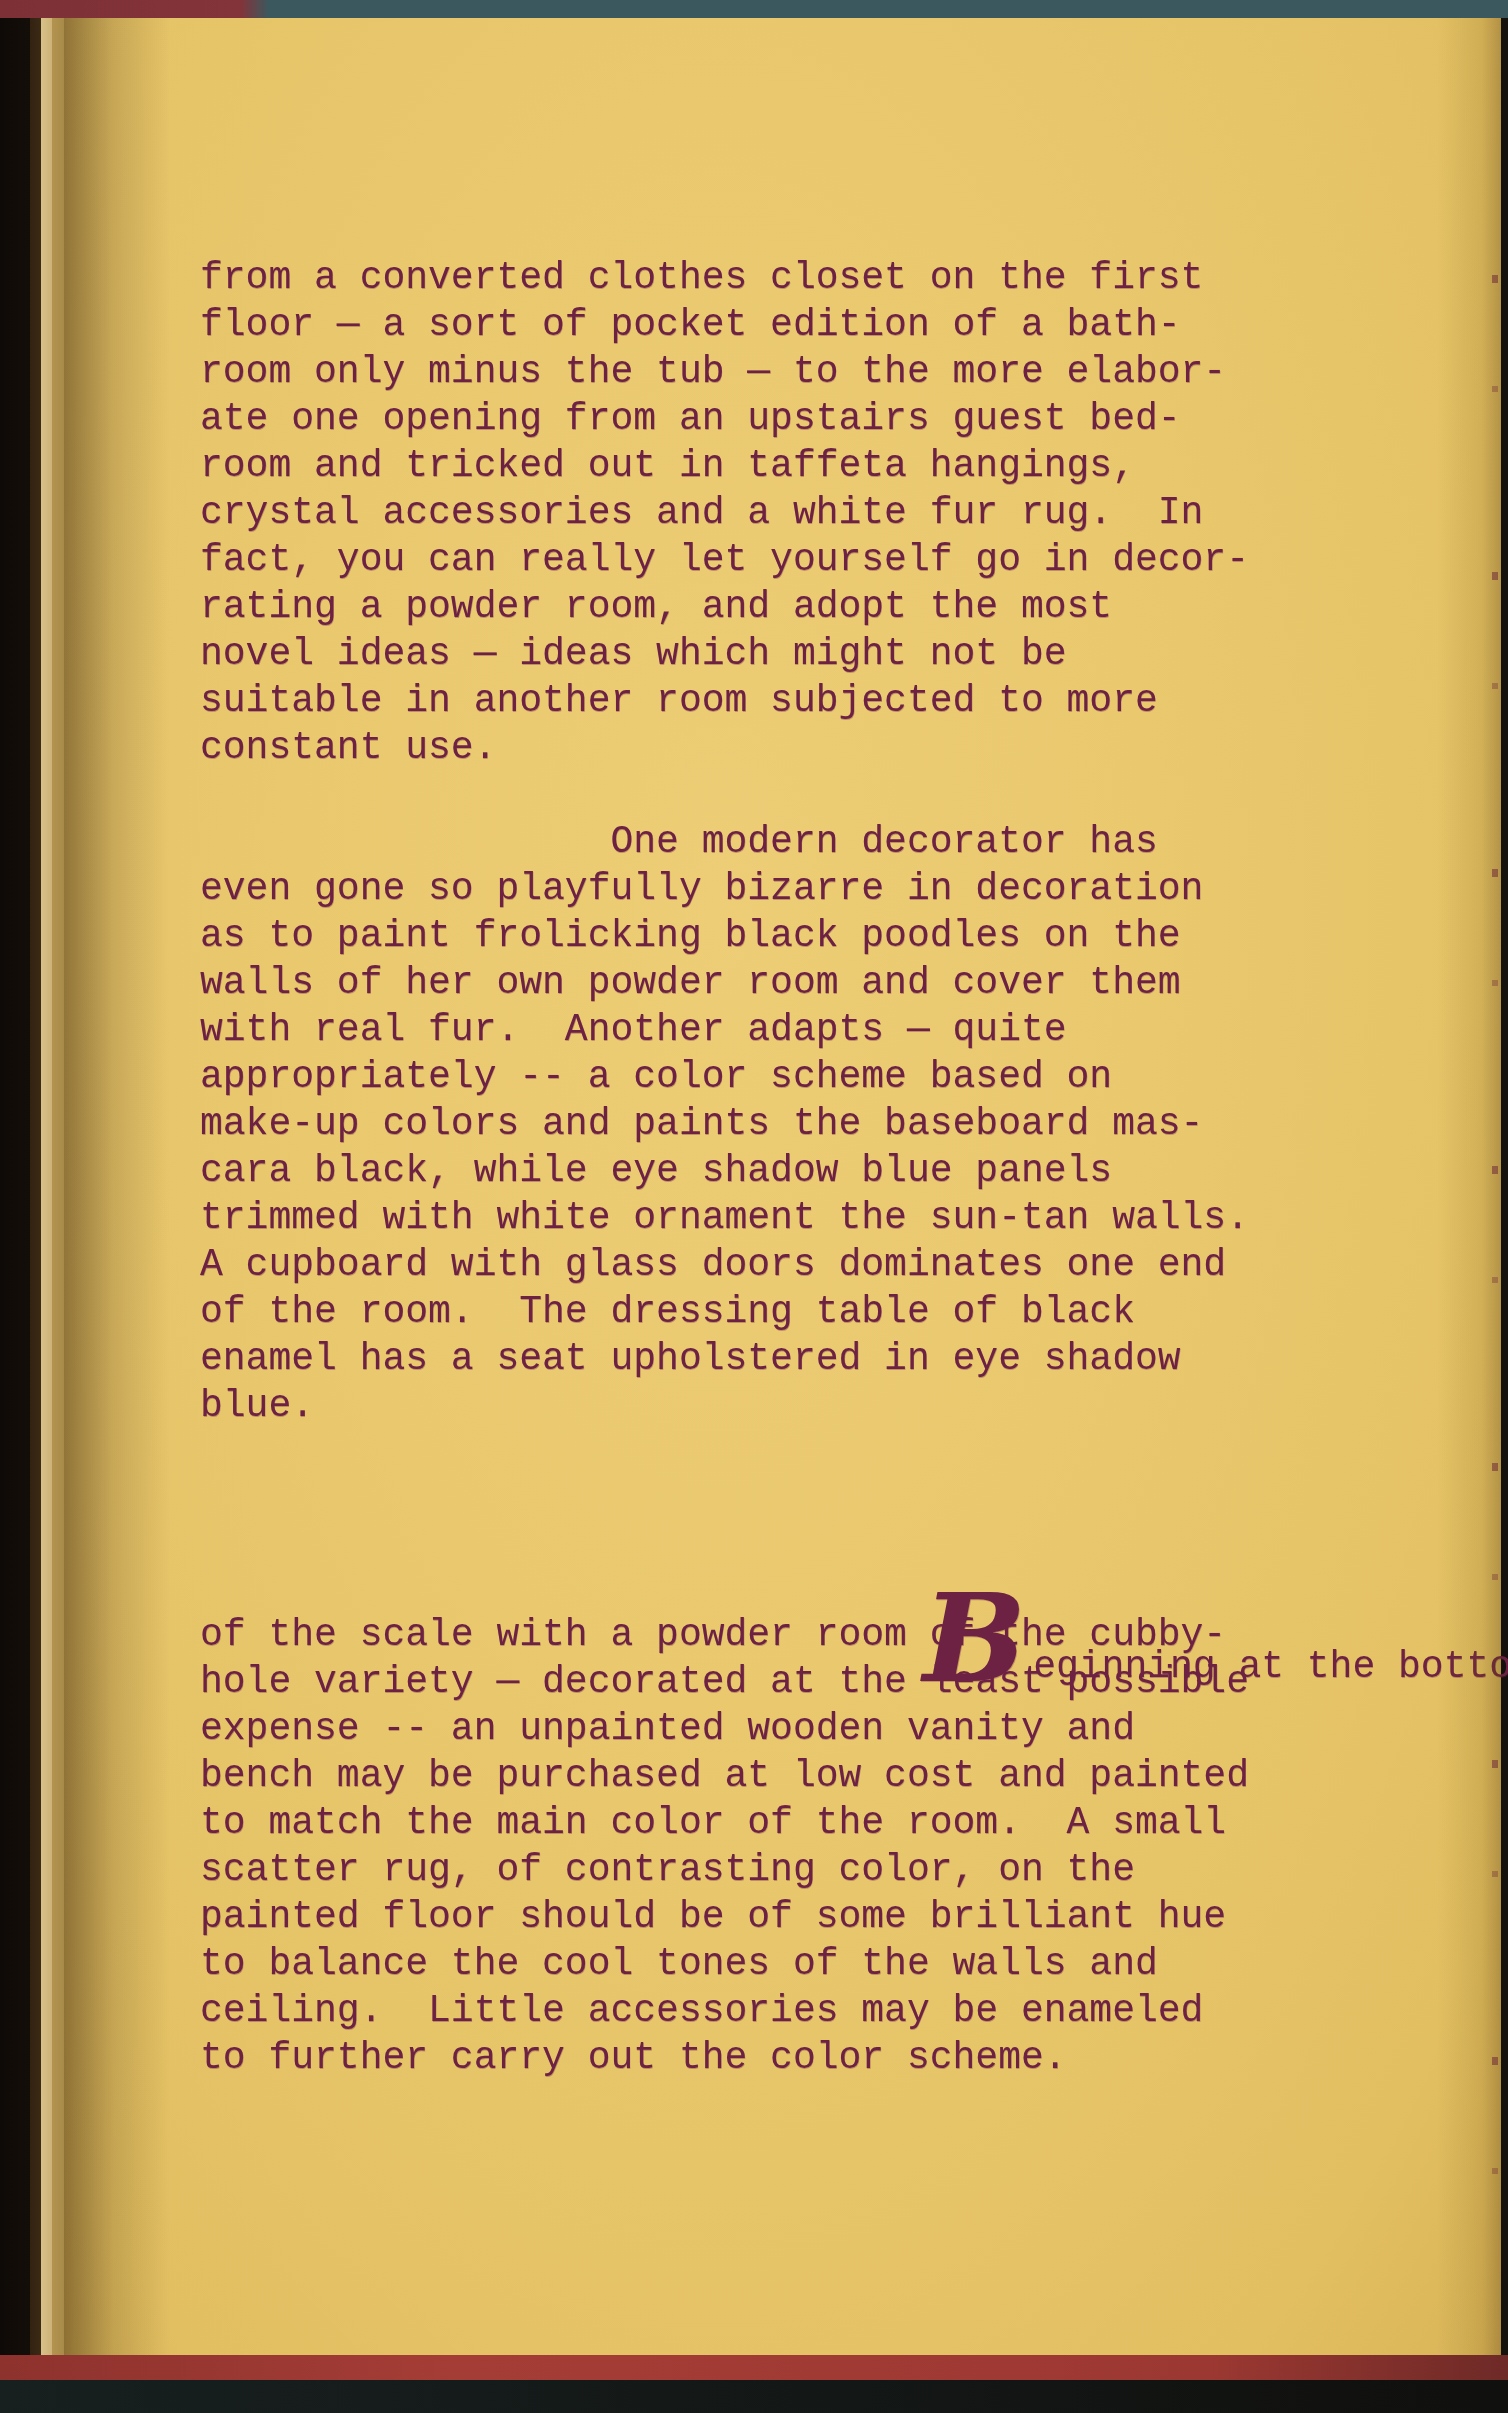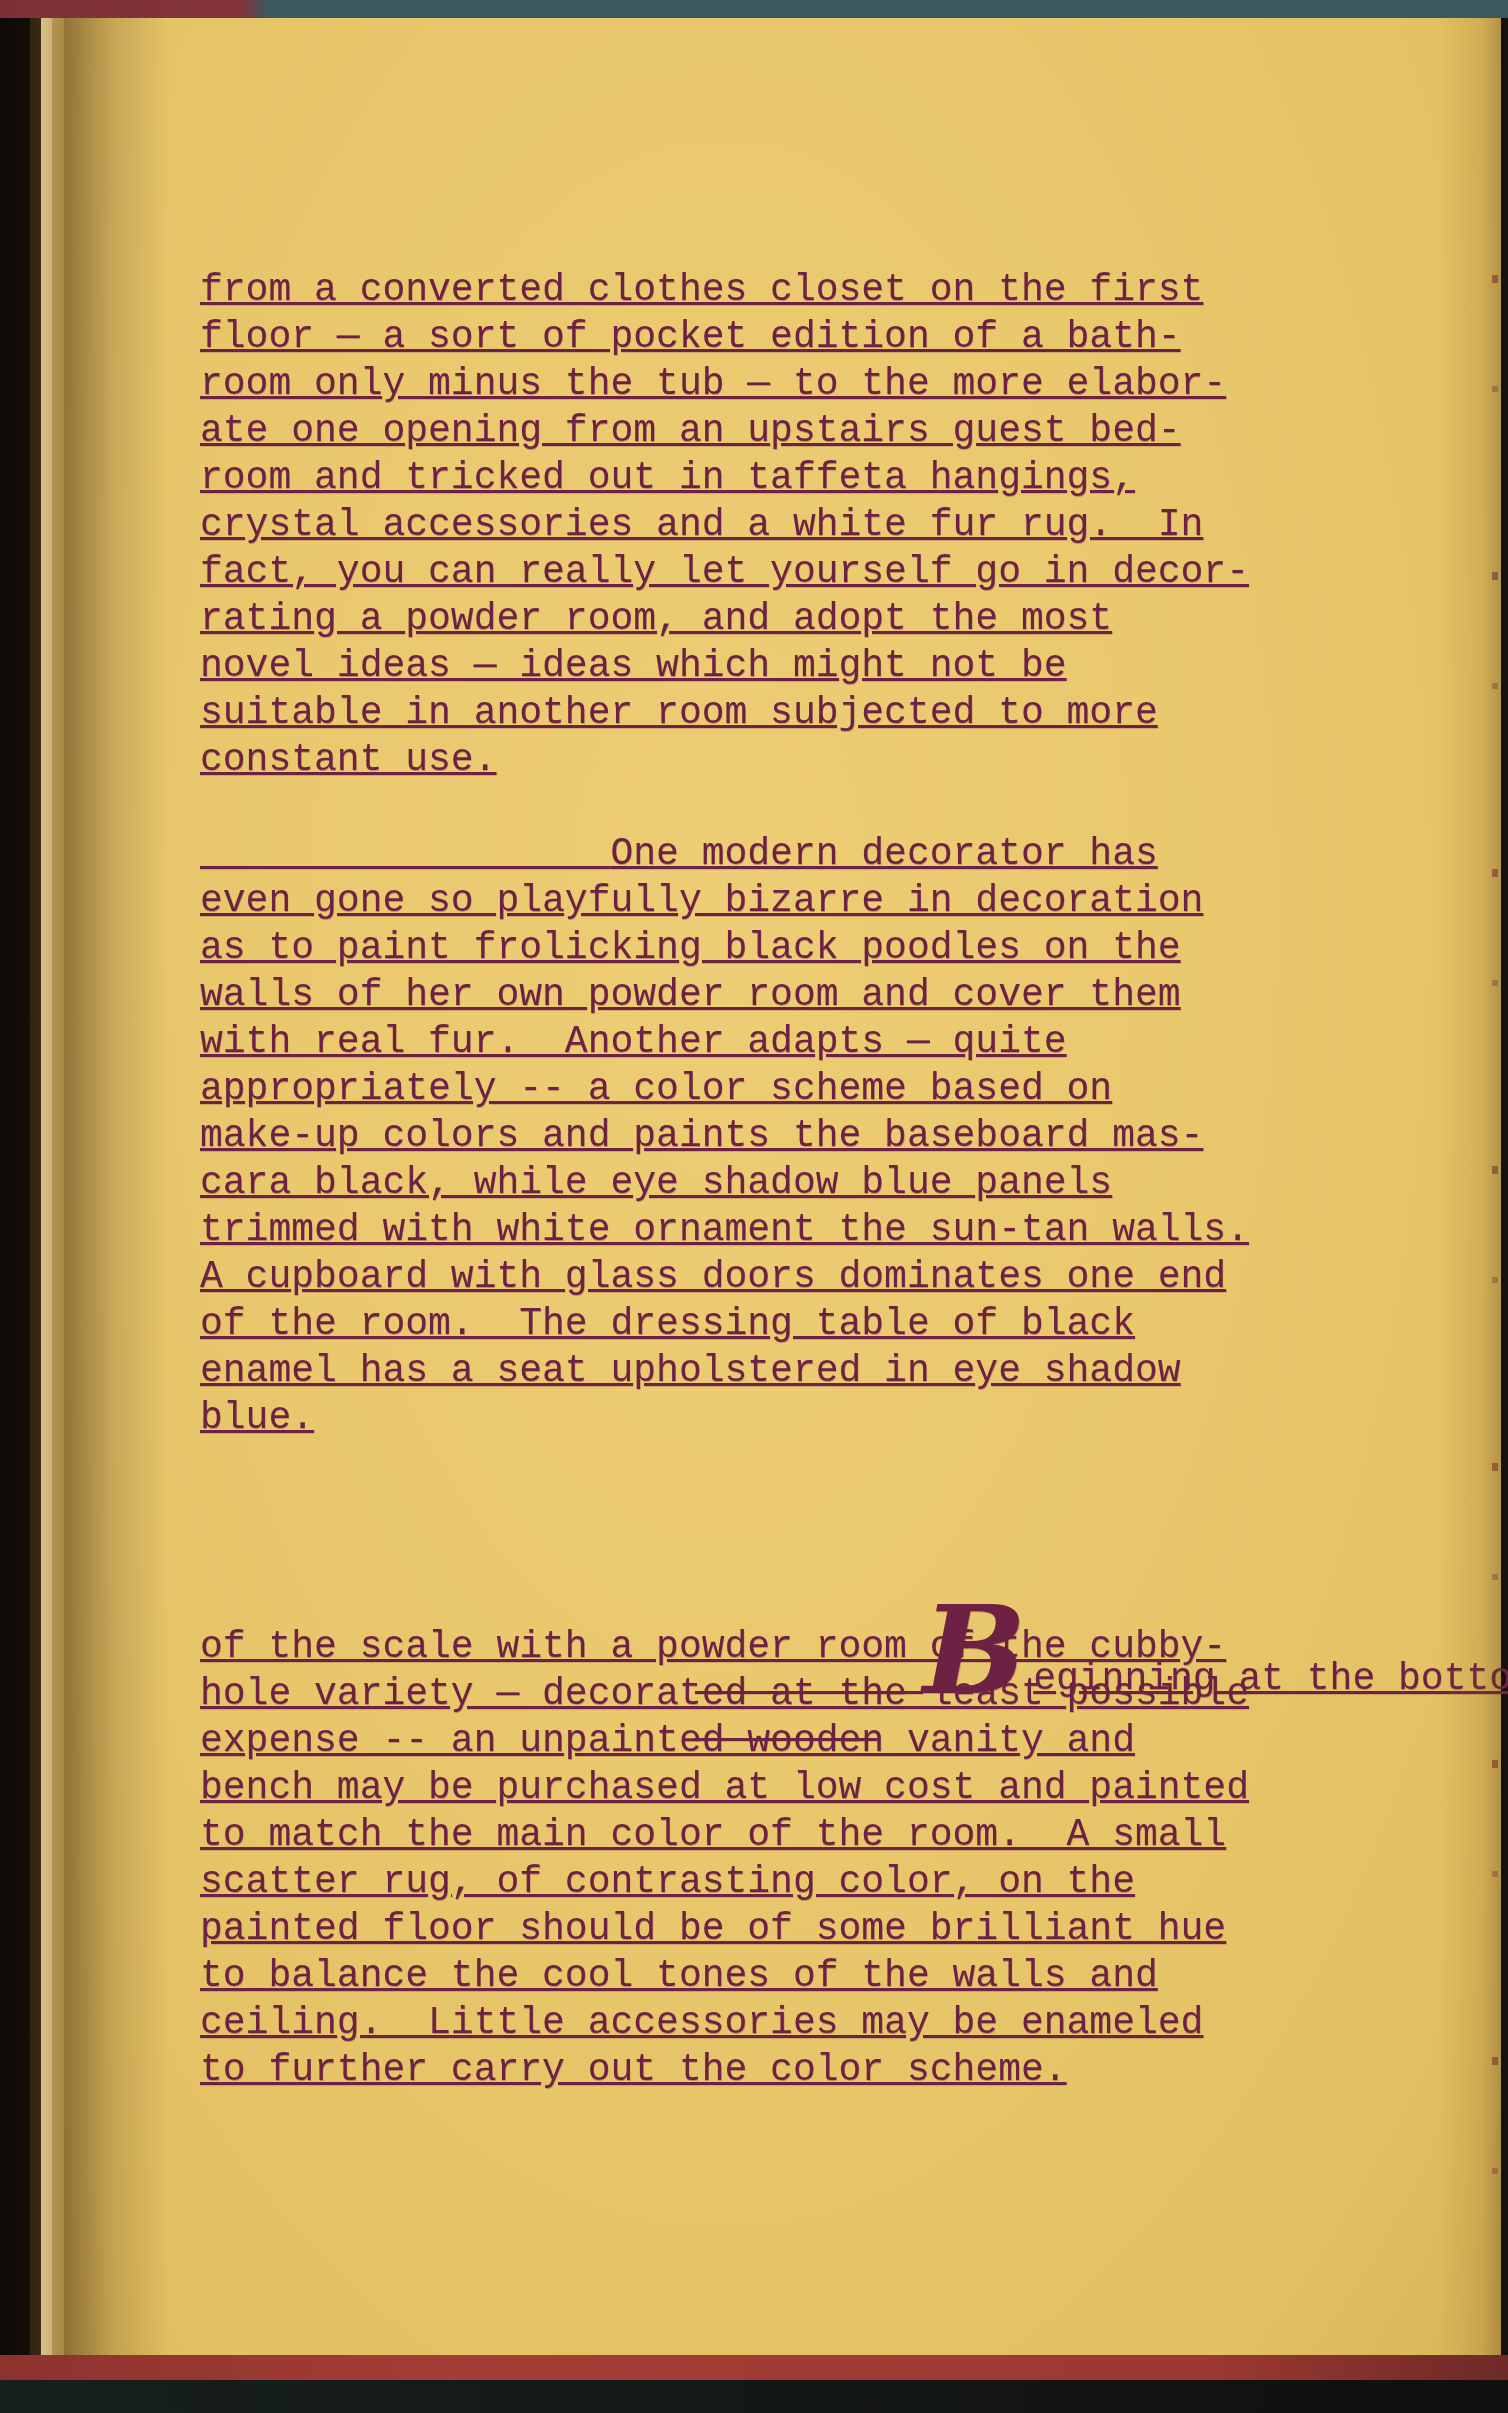--- a/index.html
+++ b/index.html
@@ -83,28 +83,27 @@
       transparent 99px, transparent 202px,
       rgba(110,40,55,0.35) 202px, rgba(110,40,55,0.35) 208px,
       transparent 208px, transparent 297px);
     z-index: 5;
   }
 
   
   .text-block {
     position: absolute;
     left: 200px;
-    top: 252px;
+    top: 240px;
     width: 1161px;
     color: #6d2244;
     font-size: 38px;
     line-height: 47px;
     z-index: 2;
     text-shadow: 0.4px 0.6px 0.3px rgba(109, 34, 68, 0.35);
-    text-decoration: underline;
   }
   .para {
     margin: 0 0 47px 0;
     white-space: pre-wrap;
   }
   .dropcap-para {
     padding-top: 88px;
     margin: 0;
   }
   .dropcap-line {

